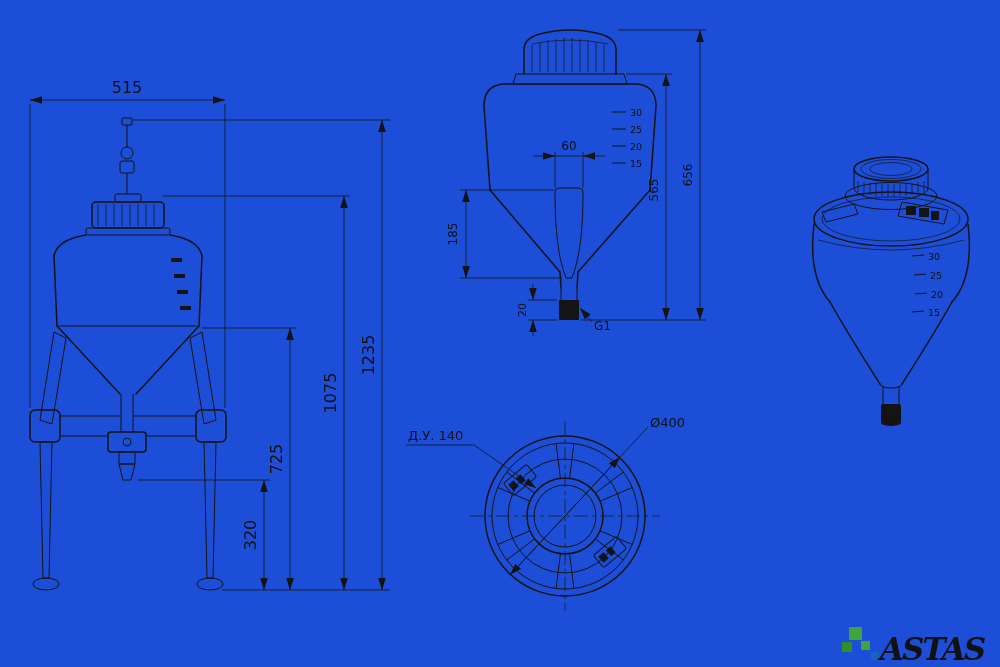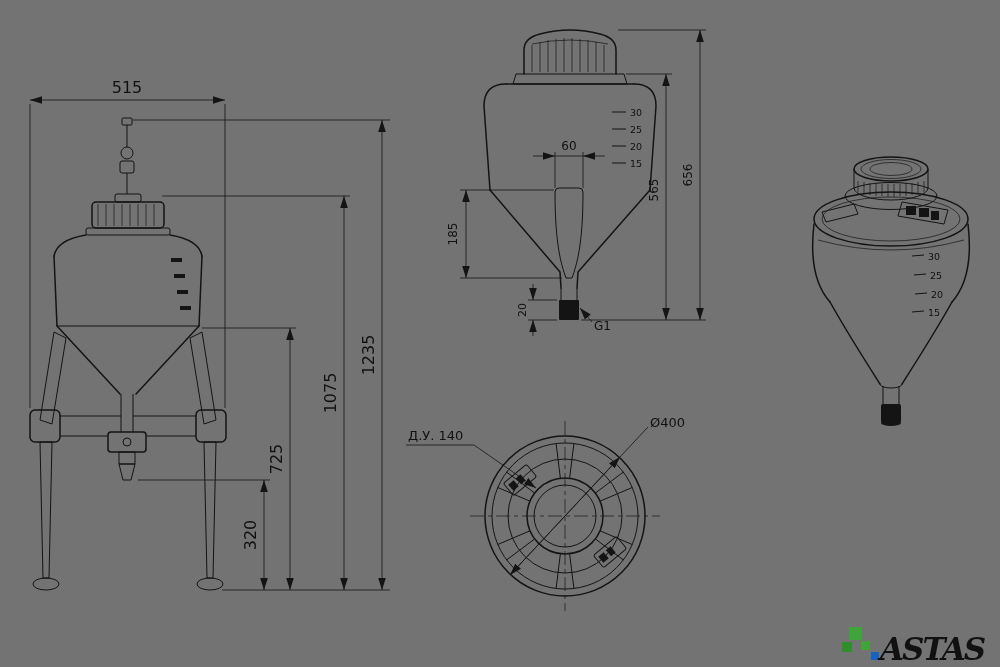--- a/index.html
+++ b/index.html
@@ -1,16 +1,16 @@
 <!DOCTYPE html>
 <html><head>
 <meta charset="utf-8">
 <style>
   html,body{margin:0;padding:0;background:#fff;}
-  .canvas{position:relative;width:1000px;height:667px;background:#737373;overflow:hidden;}
+  .canvas{position:relative;width:1000px;height:667px;background:#1d4ed8;overflow:hidden;}
   svg{position:absolute;left:0;top:0;}
   .ol{fill:none;stroke:#141414;stroke-width:1.5;stroke-linejoin:round;stroke-linecap:round;}
   .ol2{fill:none;stroke:#141414;stroke-width:1;stroke-linejoin:round;}
   .thin{fill:none;stroke:#141414;stroke-width:0.7;}
   .dim{fill:none;stroke:#141414;stroke-width:0.8;}
   .cl{fill:none;stroke:#141414;stroke-width:0.7;stroke-dasharray:14 4 4 4;}
   .ink{fill:#141414;stroke:none;}
   text{font-family:"DejaVu Sans", sans-serif;fill:#111;}
   .t16{font-size:16px;} .t13{font-size:13px;} .t12{font-size:12px;}
   .t11{font-size:11px;} .t10{font-size:9.5px;}

